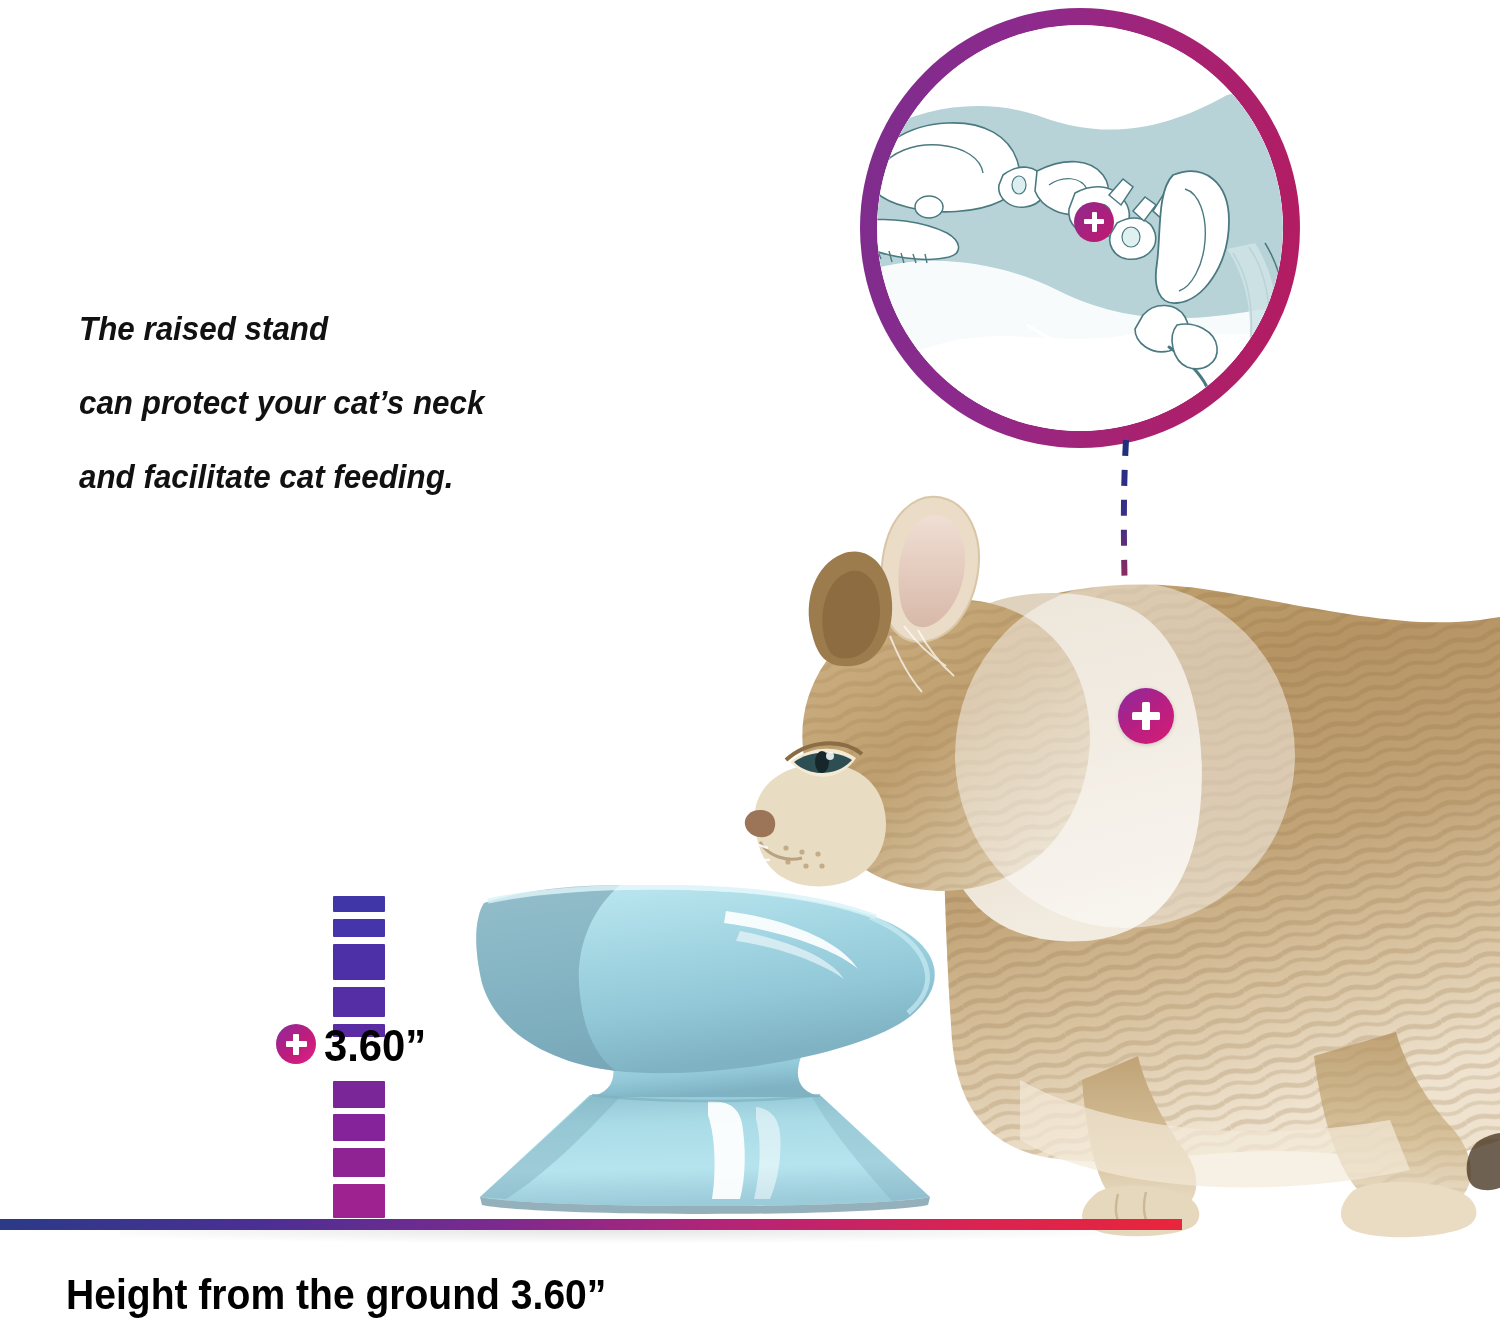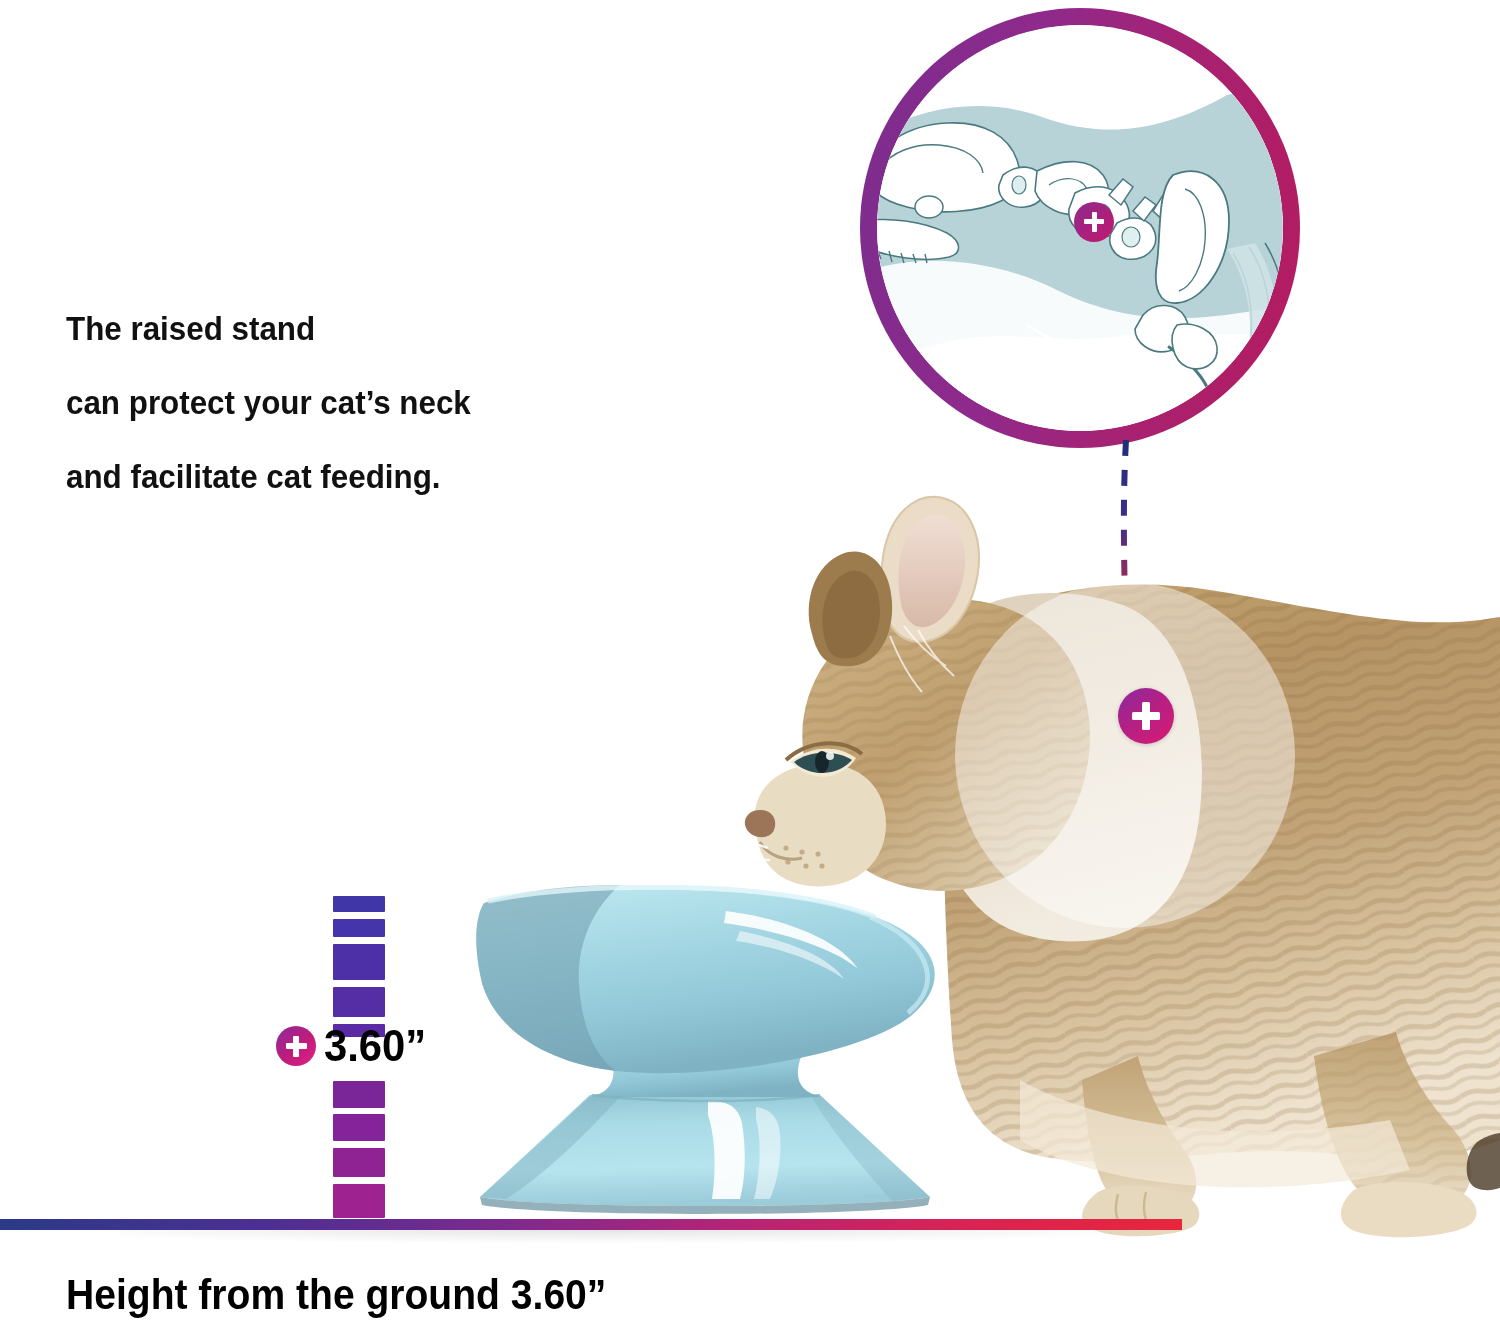--- a/index.html
+++ b/index.html
@@ -17,21 +17,21 @@
   .headline .ln {
     font-family:"Liberation Sans Narrow","Liberation Sans",sans-serif;
     font-weight:bold; color:#000;
     font-size:62px; line-height:74px;
     letter-spacing:0.5px; transform:scaleX(0.92); transform-origin:left center;
     white-space:nowrap;
   }
   .headline .ln2 { margin-left:10px; }
 
   
-  .bodycopy { position:absolute; left:66px; top:292px; width:640px; }
+  .bodycopy { position:absolute; left:79px; top:292px; width:640px;font-style:italic; }
   .bodycopy .bl {
     font-family:"Liberation Sans Narrow","Liberation Sans",sans-serif;
     font-weight:bold; color:#111;
     font-size:33px; line-height:74px;
     transform:scaleX(0.95); transform-origin:left center;
     white-space:nowrap;
   }
 
   
   .magnifier {
@@ -91,21 +91,21 @@
   
   .bowl { position:absolute; left:440px; top:885px; width:530px; height:340px; }
   .bowl svg { width:100%; height:100%; display:block; }
 
   
   .ruler { position:absolute; left:333px; top:896px; width:52px; height:328px; }
   .ruler .seg { position:absolute; left:0; width:52px; border-radius:1px; }
 
   .ruler-label {
     position:absolute; left:276px; top:1024px;
-    display:flex; align-items:center; gap:8px;
+    display:flex; gap:8px;
   }
   .ruler-badge {
     position:relative; width:40px; height:40px; border-radius:50%;
     background:linear-gradient(135deg,#8b2a9e 0%,#c01c79 55%,#e0218a 100%);
     flex:0 0 auto;
   }
   .ruler-badge::before, .ruler-badge::after {
     content:""; position:absolute; background:#fff; border-radius:1px; left:50%; top:50%;
   }
   .ruler-badge::before { width:21px; height:6px; margin-left:-10.5px; margin-top:-3px; }

